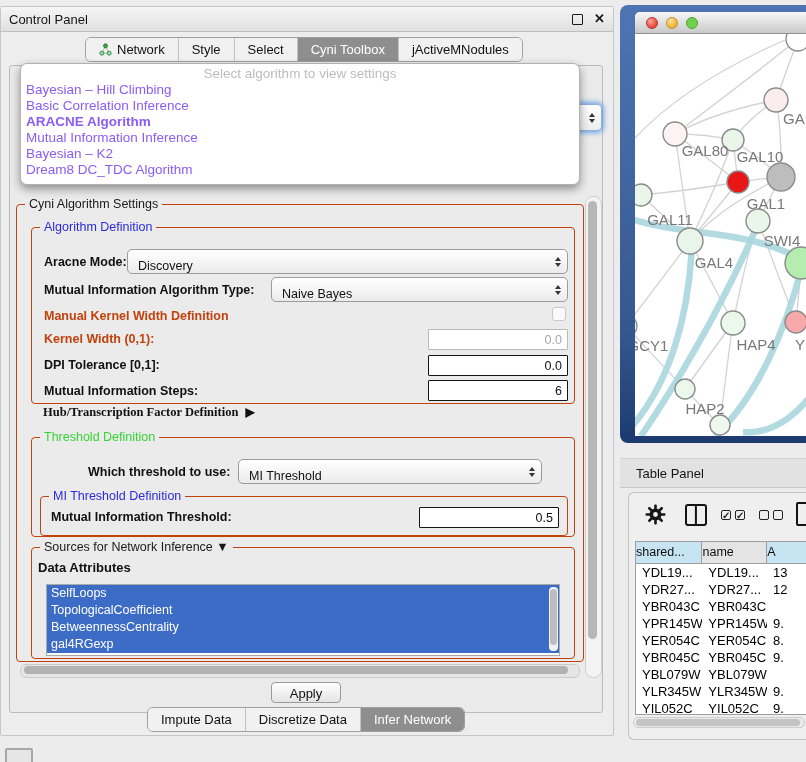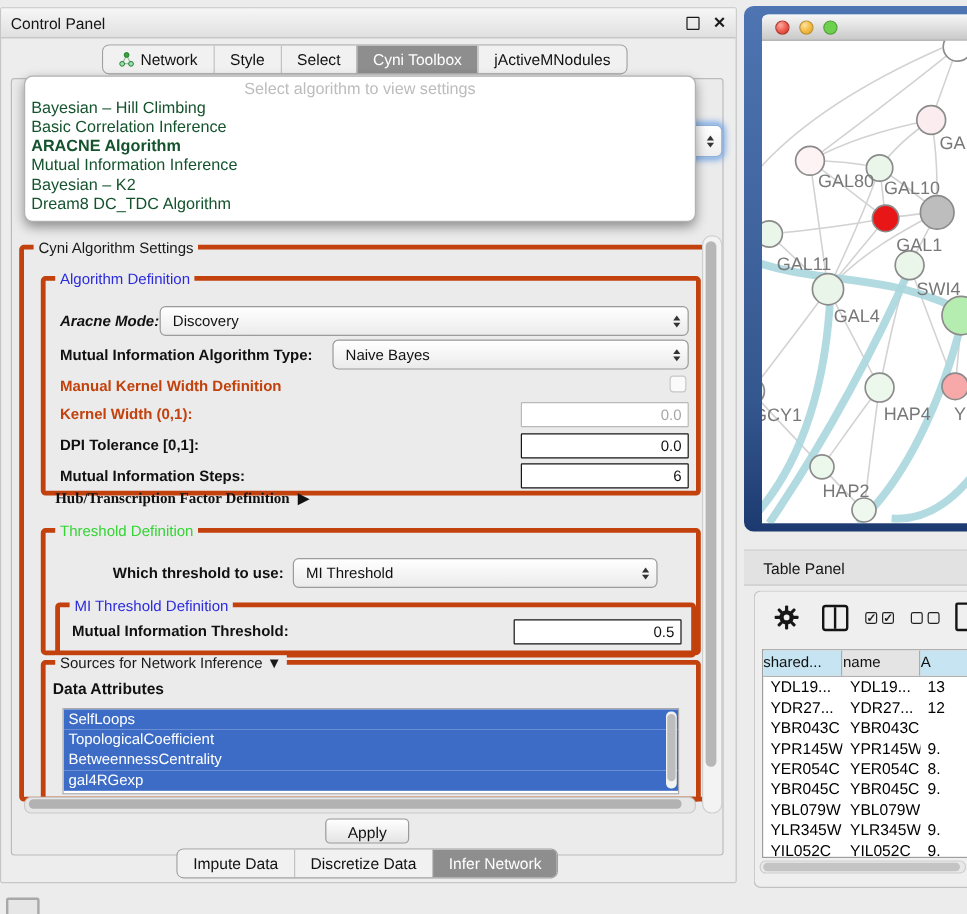--- a/index.html
+++ b/index.html
@@ -26,32 +26,32 @@
   
   .inner-frame{position:absolute;left:8px;top:58px;width:592px;height:646px;background:#ebebeb;
                border:1px solid #bcbcbc;border-radius:3px;}
   
   .combo-sliver{position:absolute;left:76px;top:38px;width:514px;height:25px;background:linear-gradient(#fff,#eee);
                 border:1px solid #8fb0d8;border-radius:5px;box-shadow:0 0 5px 2px rgba(95,155,230,.85);z-index:2;}
   
   .dd{position:absolute;left:10px;top:-3px;width:558px;height:118px;background:#fff;z-index:5;
       border:1px solid #b2b2b2;border-radius:7px;box-shadow:0 4px 10px rgba(0,0,0,.4);padding-top:2px;}
   .dd-header{text-align:center;color:#bcbcbc;font-size:13.5px;height:16px;line-height:16px;}
-  .dd-item{font-size:13.5px;line-height:16px;padding-left:5px;color:#14532d;white-space:nowrap;}
+  .dd-item{font-size:13.5px;line-height:16px;padding-left:5px;color:#8b5cf6;white-space:nowrap;}
   .dd-item.bold{font-weight:bold;}
   
-  .group{position:absolute;border:4px solid #c2410c;border-radius:4px;}
+  .group{position:absolute;border:1px solid #c2410c;border-radius:4px;}
   .legend{position:absolute;top:-8px;left:8px;background:#ebebeb;padding:0 4px;font-size:12.5px;
           white-space:nowrap;color:#1a1a1a;}
   .legend-blue{color:#2b2bdc;}
   .legend-green{color:#35d435;}
   .row-label{position:absolute;font-size:12.5px;font-weight:bold;color:#111;white-space:nowrap;}
   .row-label.disabled{color:#c2410c;}
   .combo{position:absolute;background:linear-gradient(#ffffff,#ebebeb);border:1px solid #9b9b9b;
-         border-radius:5px;font-size:12.5px;display:flex;align-items:center;height:25px;
+         border-radius:5px;font-size:12.5px;display:flex;align-items:flex-end;height:25px;
          padding:0 24px 0 10px;color:#111;box-sizing:border-box;}
   .combo-arrows{position:absolute;right:6px;top:50%;transform:translateY(-50%);display:flex;
                 flex-direction:column;gap:2px;}
   .combo-arrows::before{content:"";border:3.5px solid transparent;border-bottom:4.5px solid #333;
                         width:0;height:0;display:block;}
   .combo-arrows::after{content:"";border:3.5px solid transparent;border-top:4.5px solid #333;
                        width:0;height:0;display:block;}
   .field{position:absolute;border:1.5px solid #151515;background:#fff;text-align:right;
          font-family:Liberation Sans, sans-serif;font-size:12.5px;padding:0 5px;height:21px;
          box-sizing:border-box;border-radius:1px;color:#111;}
@@ -182,21 +182,21 @@
             <div class="dd-item">Dream8 DC_TDC Algorithm</div>
           </div>
       </div>
 
       <div class="group" style="left:6px;top:138px;width:566px;height:456px;">
         <span class="legend">Cyni Algorithm Settings</span>
 
         <div class="group" style="left:14px;top:22px;width:542px;height:175px;">
           <span class="legend legend-blue">Algorithm Definition</span>
 
-          <span class="row-label" style="left:12px;top:27px;font-style:italic;">Aracne Mode:</span>
+          <span class="row-label" style="left:12px;top:27px;">Aracne Mode:</span>
           <div class="combo" style="left:95px;top:21px;right:6px;">
             <span>Discovery</span>
             <span class="combo-arrows"></span>
           </div>
 
           <span class="row-label" style="left:12px;top:55px;">Mutual Information Algorithm Type:</span>
           <div class="combo" style="left:239px;top:49px;right:6px;">
             <span>Naive Bayes</span>
             <span class="combo-arrows"></span>
           </div>

